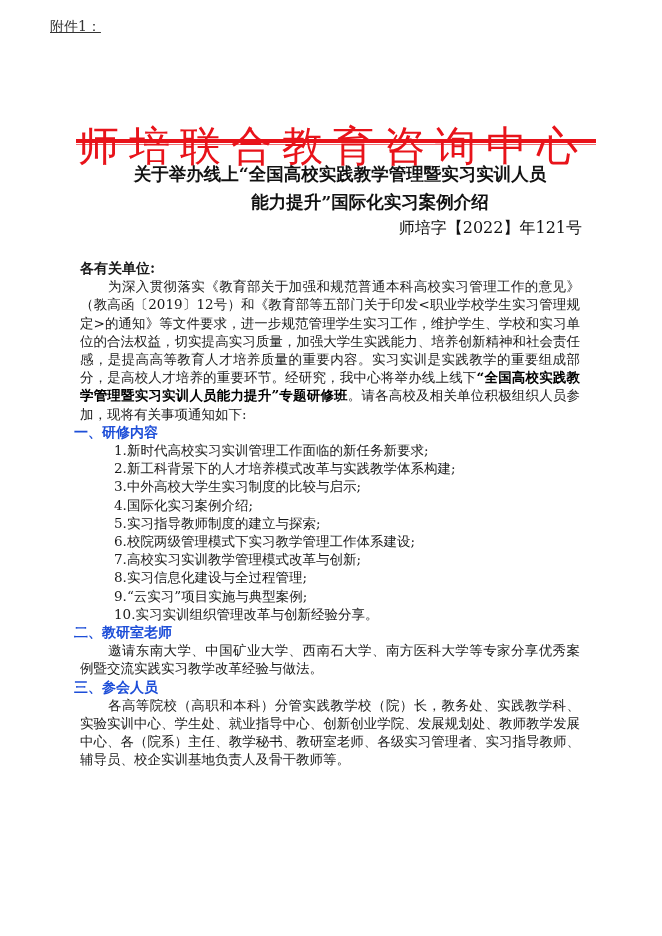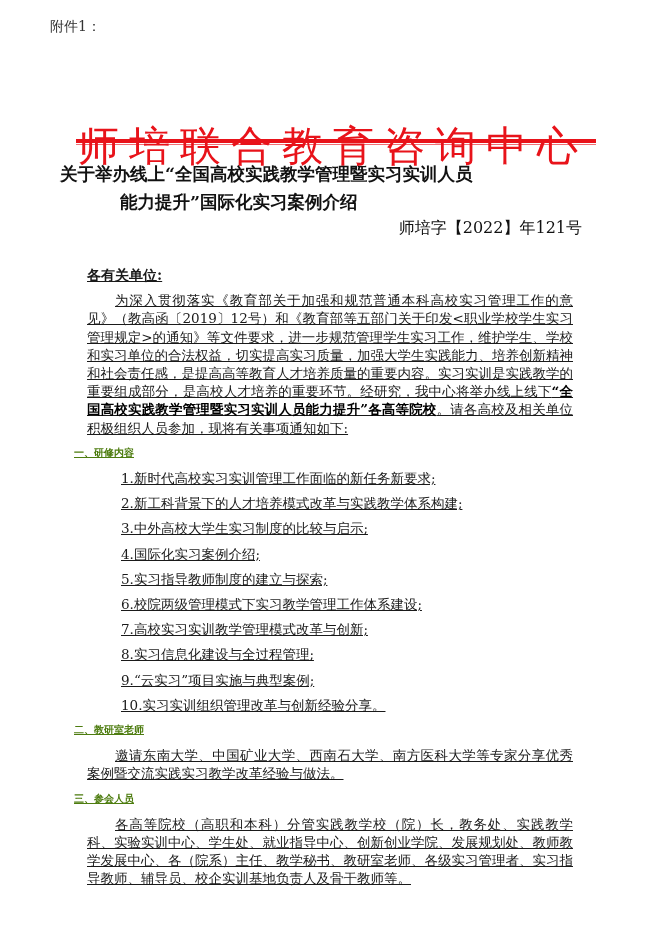--- a/index.html
+++ b/index.html
@@ -3,75 +3,75 @@
 <meta charset="utf-8">
 <style>
   html, body { margin: 0; padding: 0; background: #ffffff; }
   body {
     width: 662px; height: 936px; position: relative; overflow: hidden;
     font-family: "DejaVu Serif", "Liberation Serif", serif;
     color: #1a1a1a;
   }
   .attach {
     position: absolute; left: 50px; top: 18px;
-    font-size: 14px; color: #333;
+    font-size: 14px; color: #333; text-decoration: underline;
   }
   .org {
     position: absolute; left: 78px; top: 74px; width: 520px;
     font-family: "DejaVu Sans", "Liberation Sans", sans-serif;
     font-size: 41px; color: #e8131a; letter-spacing: 10px;
     line-height: 48px; white-space: nowrap; margin-top: 48px;
   }
   .rule {
     position: absolute; left: 76px; top: 139px; width: 520px; height: 4px;
     background: #e8131a;
   }
   .rule2 {
     position: absolute; left: 76px; top: 144px; width: 520px; height: 1px;
     background: #e8131a; opacity: .6;
   }
   .title {
     position: absolute; left: 60px; top: 160px; width: 560px;
-    font-size: 17.5px; font-weight: bold; line-height: 28px;
+    font-size: 17.5px; font-weight: bold; text-align: center; line-height: 28px;
     color: #111;
   }
   .title .l2 { display:block; padding-left: 60px; }
   .docno {
     position: absolute; right: 80px; top: 218px;
     font-size: 16px; color: #111; text-align: center;
   }
   .body {
     position: absolute; left: 80px; top: 259px; width: 500px;
     font-size: 13.5px; line-height: 18.2px; color: #1a1a1a;
     text-align: justify;
   }
-  .body p { margin: 7px; text-decoration: underline; }
+  .body p { margin: 0; }
   .salut { font-weight: bold; font-size: 14px; }
   .indent { text-indent: 28px; }
   .b { font-weight: bold; color: #000; }
-  .sec { font-weight: bold; margin-left: -6px !important; font-size: 10px; color:#4d7c0f; }
+  .sec { font-weight: bold; margin-left: -6px !important; font-size: 14px; color:#1d4ed8; }
   .item { padding-left: 34px; }
 </style>
 </head>
 <body>
 
 <div class="attach">附件1：</div>
 <div class="org">师培联合教育咨询中心</div>
 <div class="rule"></div>
 <div class="rule2"></div>
 
 <div class="title">
   <span>关于举办线上“全国高校实践教学管理暨实习实训人员</span>
   <span class="l2">能力提升”国际化实习案例介绍</span>
 </div>
 <div class="docno">师培字【2022】年121号</div>
 
 <div class="body">
   <p class="salut">各有关单位:</p>
-  <p class="indent"><span>为深入贯彻落实《教育部关于加强和规范普通本科高校实习管理工作的意见》（教高函〔2019〕12号）和《教育部等五部门关于印发&lt;职业学校学生实习管理规定&gt;的通知》等文件要求，进一步规范管理学生实习工作，维护学生、学校和实习单位的合法权益，切实提高实习质量，加强大学生实践能力、培养创新精神和社会责任感，是提高高等教育人才培养质量的重要内容。实习实训是实践教学的重要组成部分，是高校人才培养的重要环节。经研究，我中心将举办线上线下</span><span class="b">“全国高校实践教学管理暨实习实训人员能力提升”各高等院校</span><span>。请各高校及相关单位积极组织人员参加，现将有关事项通知如下:</span></p>
+  <p class="indent"><span>为深入贯彻落实《教育部关于加强和规范普通本科高校实习管理工作的意见》（教高函〔2019〕12号）和《教育部等五部门关于印发&lt;职业学校学生实习管理规定&gt;的通知》等文件要求，进一步规范管理学生实习工作，维护学生、学校和实习单位的合法权益，切实提高实习质量，加强大学生实践能力、培养创新精神和社会责任感，是提高高等教育人才培养质量的重要内容。实习实训是实践教学的重要组成部分，是高校人才培养的重要环节。经研究，我中心将举办线上线下</span><span class="b">“全国高校实践教学管理暨实习实训人员能力提升”专题研修班</span><span>。请各高校及相关单位积极组织人员参加，现将有关事项通知如下:</span></p>
 
   <p class="sec">一、研修内容</p>
   <p class="item">1.新时代高校实习实训管理工作面临的新任务新要求;</p>
   <p class="item">2.新工科背景下的人才培养模式改革与实践教学体系构建;</p>
   <p class="item">3.中外高校大学生实习制度的比较与启示;</p>
   <p class="item">4.国际化实习案例介绍;</p>
   <p class="item">5.实习指导教师制度的建立与探索;</p>
   <p class="item">6.校院两级管理模式下实习教学管理工作体系建设;</p>
   <p class="item">7.高校实习实训教学管理模式改革与创新;</p>
   <p class="item">8.实习信息化建设与全过程管理;</p>

